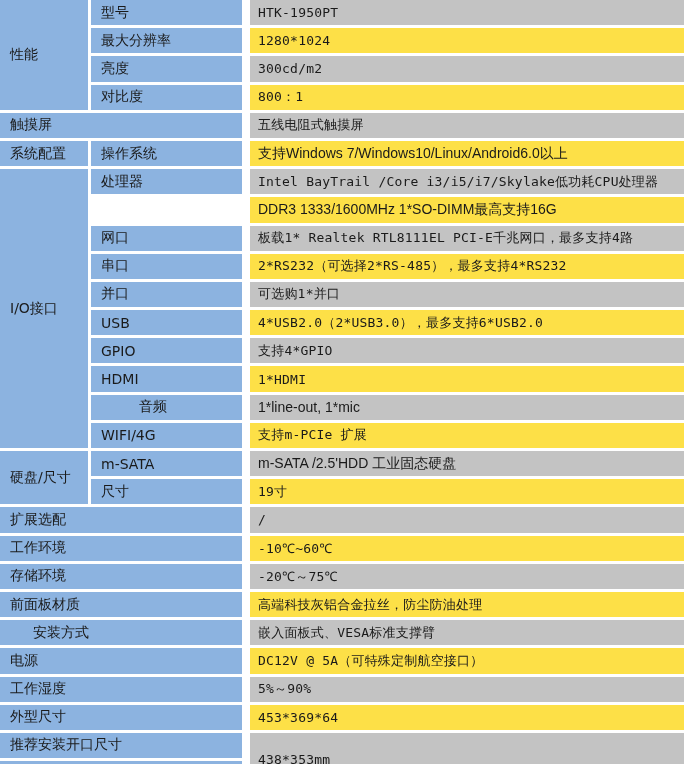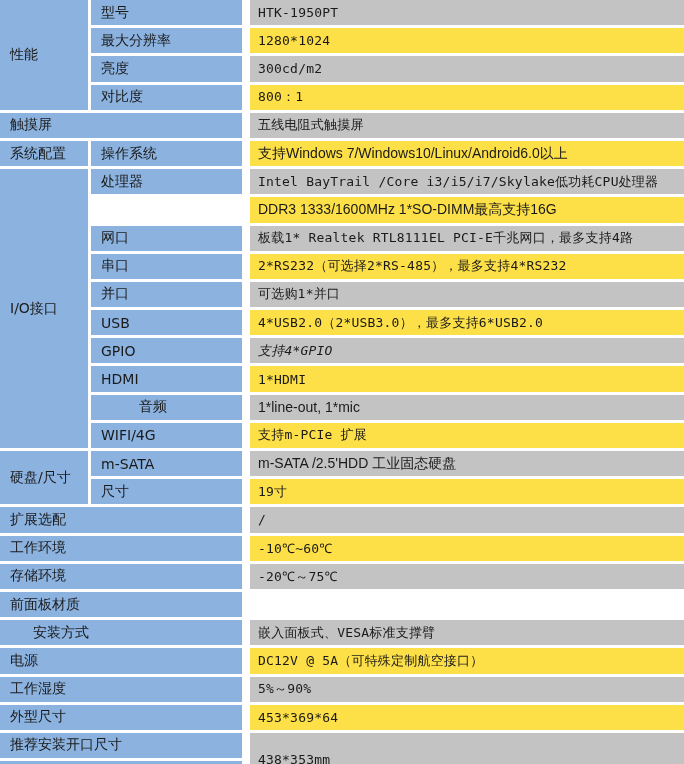--- a/index.html
+++ b/index.html
@@ -67,39 +67,40 @@
       <div class="cell val white smooth" style="grid-area: 8 / 5 / auto / 6;">DDR3 1333/1600MHz  1*SO-DIMM最高支持16G</div>
       <div class="cell sub" style="grid-area: 9 / 3 / auto / 4;">网口</div>
       <div class="cell val gray" style="grid-area: 9 / 5 / auto / 6;">板载1* Realtek RTL8111EL PCI-E千兆网口，最多支持4路</div>
       <div class="cell sub" style="grid-area: 10 / 3 / auto / 4;">串口</div>
       <div class="cell val white" style="grid-area: 10 / 5 / auto / 6;">2*RS232（可选择2*RS-485），最多支持4*RS232</div>
       <div class="cell sub" style="grid-area: 11 / 3 / auto / 4;">并口</div>
       <div class="cell val gray" style="grid-area: 11 / 5 / auto / 6;">可选购1*并口</div>
       <div class="cell sub" style="grid-area: 12 / 3 / auto / 4;">USB</div>
       <div class="cell val white" style="grid-area: 12 / 5 / auto / 6;">4*USB2.0（2*USB3.0），最多支持6*USB2.0</div>
       <div class="cell sub" style="grid-area: 13 / 3 / auto / 4;">GPIO</div>
-      <div class="cell val gray" style="grid-area: 13 / 5 / auto / 6; font-style: italic;">支持4*GPIO</div>
+      <div class="cell val gray" style="grid-area: 13 / 5 / auto / 6;">支持4*GPIO</div>
       <div class="cell sub" style="grid-area: 14 / 3 / auto / 4;">HDMI</div>
       <div class="cell val white" style="grid-area: 14 / 5 / auto / 6;">1*HDMI</div>
       <div class="cell sub" style="grid-area: 15 / 3 / auto / 4; padding-left: 48px;">音频</div>
       <div class="cell val gray smooth" style="grid-area: 15 / 5 / auto / 6;">1*line-out, 1*mic</div>
       <div class="cell sub" style="grid-area: 16 / 3 / auto / 4;">WIFI/4G</div>
       <div class="cell val white" style="grid-area: 16 / 5 / auto / 6;">支持m-PCIe 扩展</div>
       <div class="cell cat" style="grid-area: 17 / 1 / span 2 / 2;">硬盘/尺寸</div>
       <div class="cell sub" style="grid-area: 17 / 3 / auto / 4;">m-SATA</div>
       <div class="cell val gray smooth" style="grid-area: 17 / 5 / auto / 6;">m-SATA /2.5'HDD 工业固态硬盘</div>
       <div class="cell sub" style="grid-area: 18 / 3 / auto / 4;">尺寸</div>
       <div class="cell val white" style="grid-area: 18 / 5 / auto / 6;">19寸</div>
       <div class="cell cat" style="grid-area: 19 / 1 / span 1 / 4;">扩展选配</div>
       <div class="cell val gray" style="grid-area: 19 / 5 / auto / 6;">/</div>
       <div class="cell cat" style="grid-area: 20 / 1 / span 1 / 4;">工作环境</div>
       <div class="cell val white" style="grid-area: 20 / 5 / auto / 6;">-10℃~60℃</div>
       <div class="cell cat" style="grid-area: 21 / 1 / span 1 / 4;">存储环境</div>
       <div class="cell val gray" style="grid-area: 21 / 5 / auto / 6;">-20℃～75℃</div>
       <div class="cell cat" style="grid-area: 22 / 1 / span 1 / 4;">前面板材质</div>
+      <div class="cell val white" style="grid-area: 22 / 5 / auto / 6;">高端科技灰铝合金拉丝，防尘防油处理</div>
       <div class="cell cat" style="grid-area: 23 / 1 / span 1 / 4; padding-left: 33px;">安装方式</div>
       <div class="cell val gray" style="grid-area: 23 / 5 / auto / 6;">嵌入面板式、VESA标准支撑臂</div>
       <div class="cell cat" style="grid-area: 24 / 1 / span 1 / 4;">电源</div>
       <div class="cell val white" style="grid-area: 24 / 5 / auto / 6;">DC12V @ 5A（可特殊定制航空接口）</div>
       <div class="cell cat" style="grid-area: 25 / 1 / span 1 / 4;">工作湿度</div>
       <div class="cell val gray" style="grid-area: 25 / 5 / auto / 6;">5%～90%</div>
       <div class="cell cat" style="grid-area: 26 / 1 / span 1 / 4;">外型尺寸</div>
       <div class="cell val white" style="grid-area: 26 / 5 / auto / 6;">453*369*64</div>
       <div class="cell cat" style="grid-area: 27 / 1 / span 1 / 4;">推荐安装开口尺寸</div>
       <div class="cell val gray" style="grid-area: 27 / 5 / span 2 / 6;">438*353mm</div>

